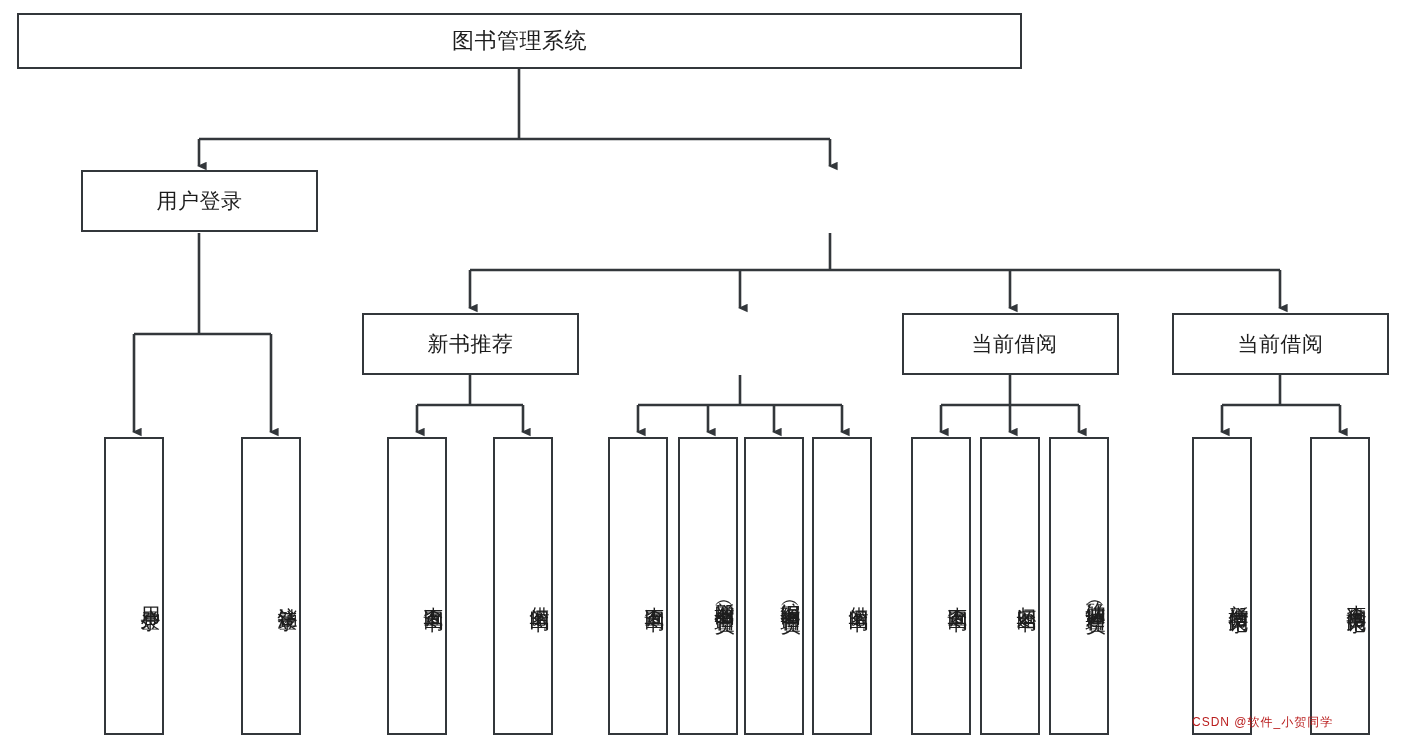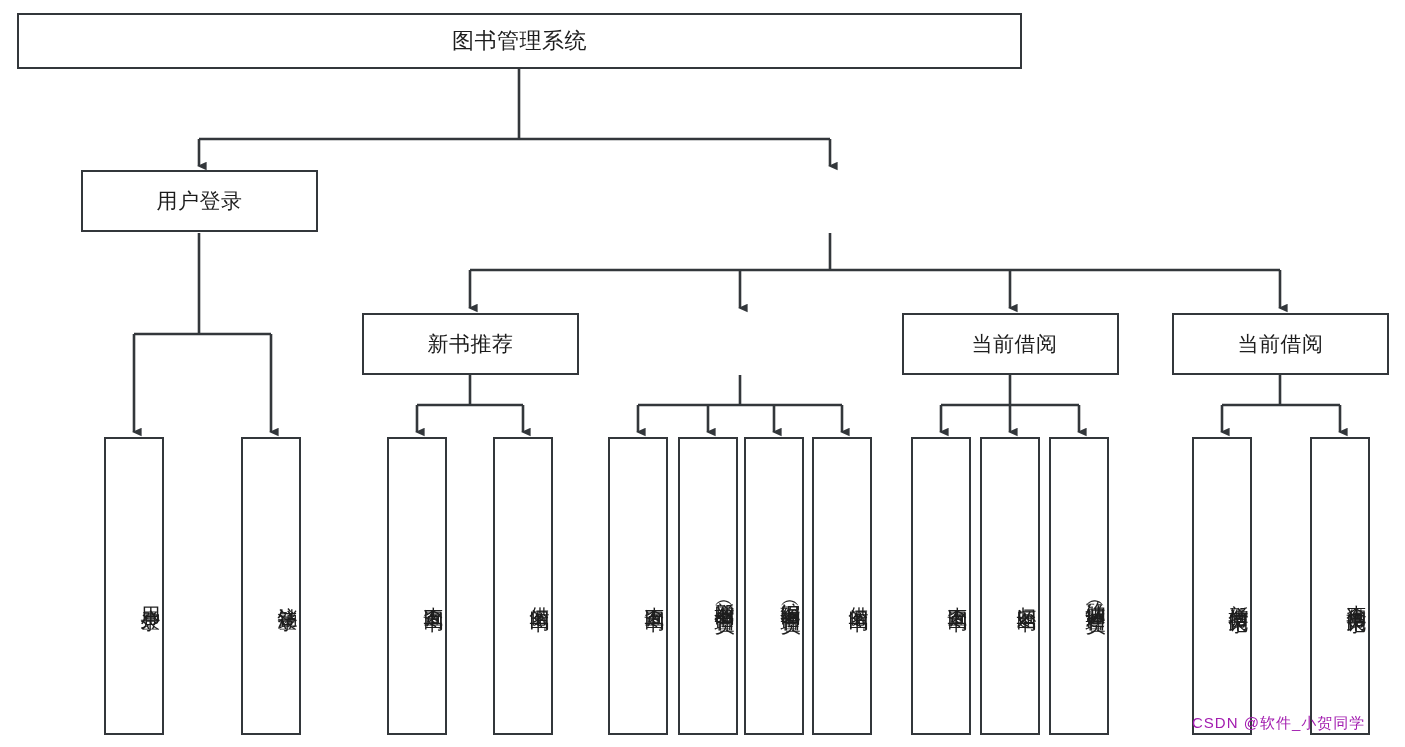--- a/index.html
+++ b/index.html
@@ -53,22 +53,22 @@
     line-height: 1.15;
     letter-spacing: 2px;
   }
   .node.vert > span {
     writing-mode: vertical-rl;
     text-orientation: upright;
     display: block;
   }
   .watermark {
     position: absolute;
-    color: #a21caf;
-    font-size: 15px;
+    color: #b91c1c;
+    font-size: 12px;
     letter-spacing: 1px;
     white-space: nowrap;
     pointer-events: none;
   }
 </style>
 </head>
 <body>
 
 <div id="diagram-root">
 

